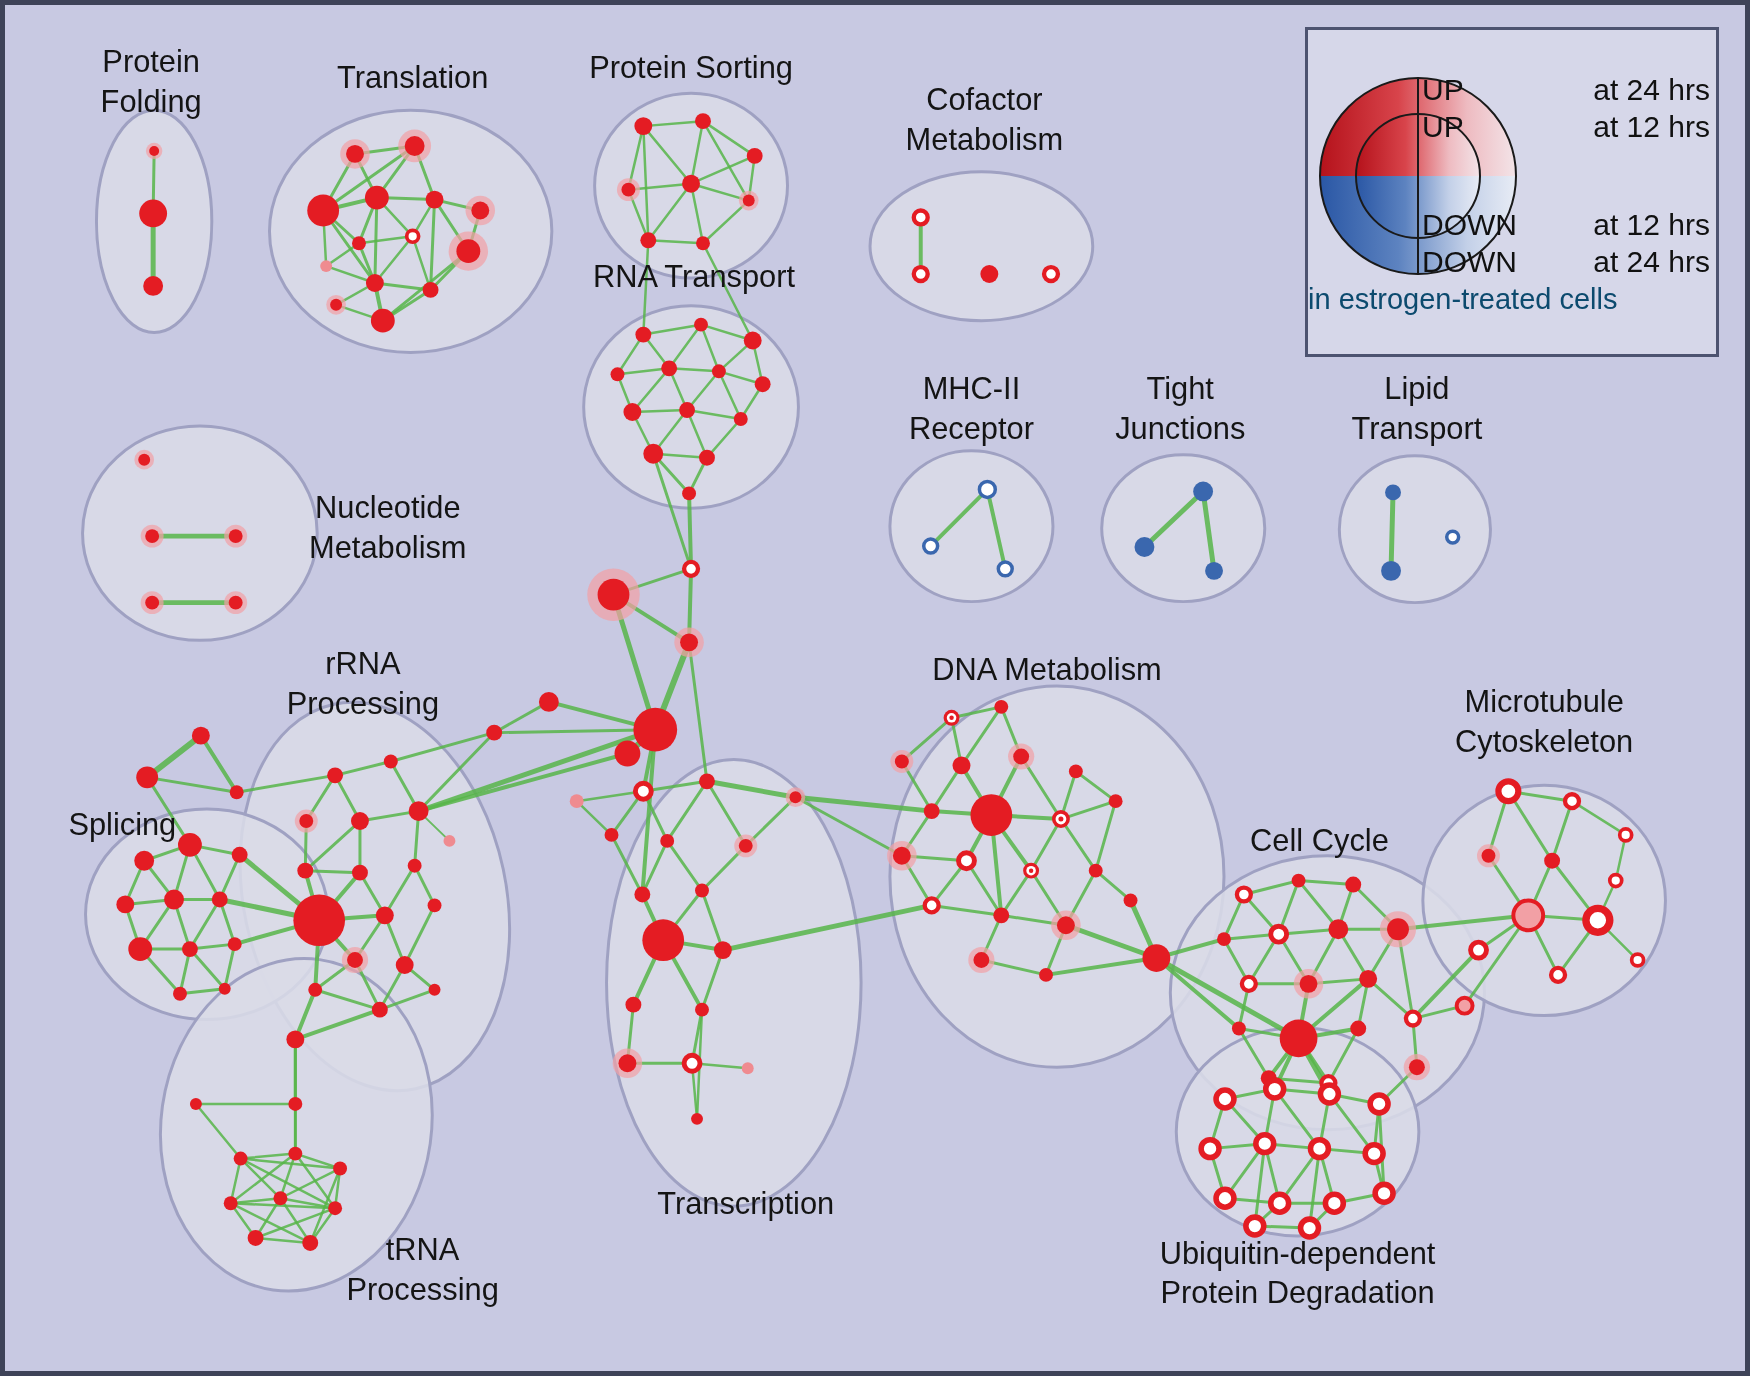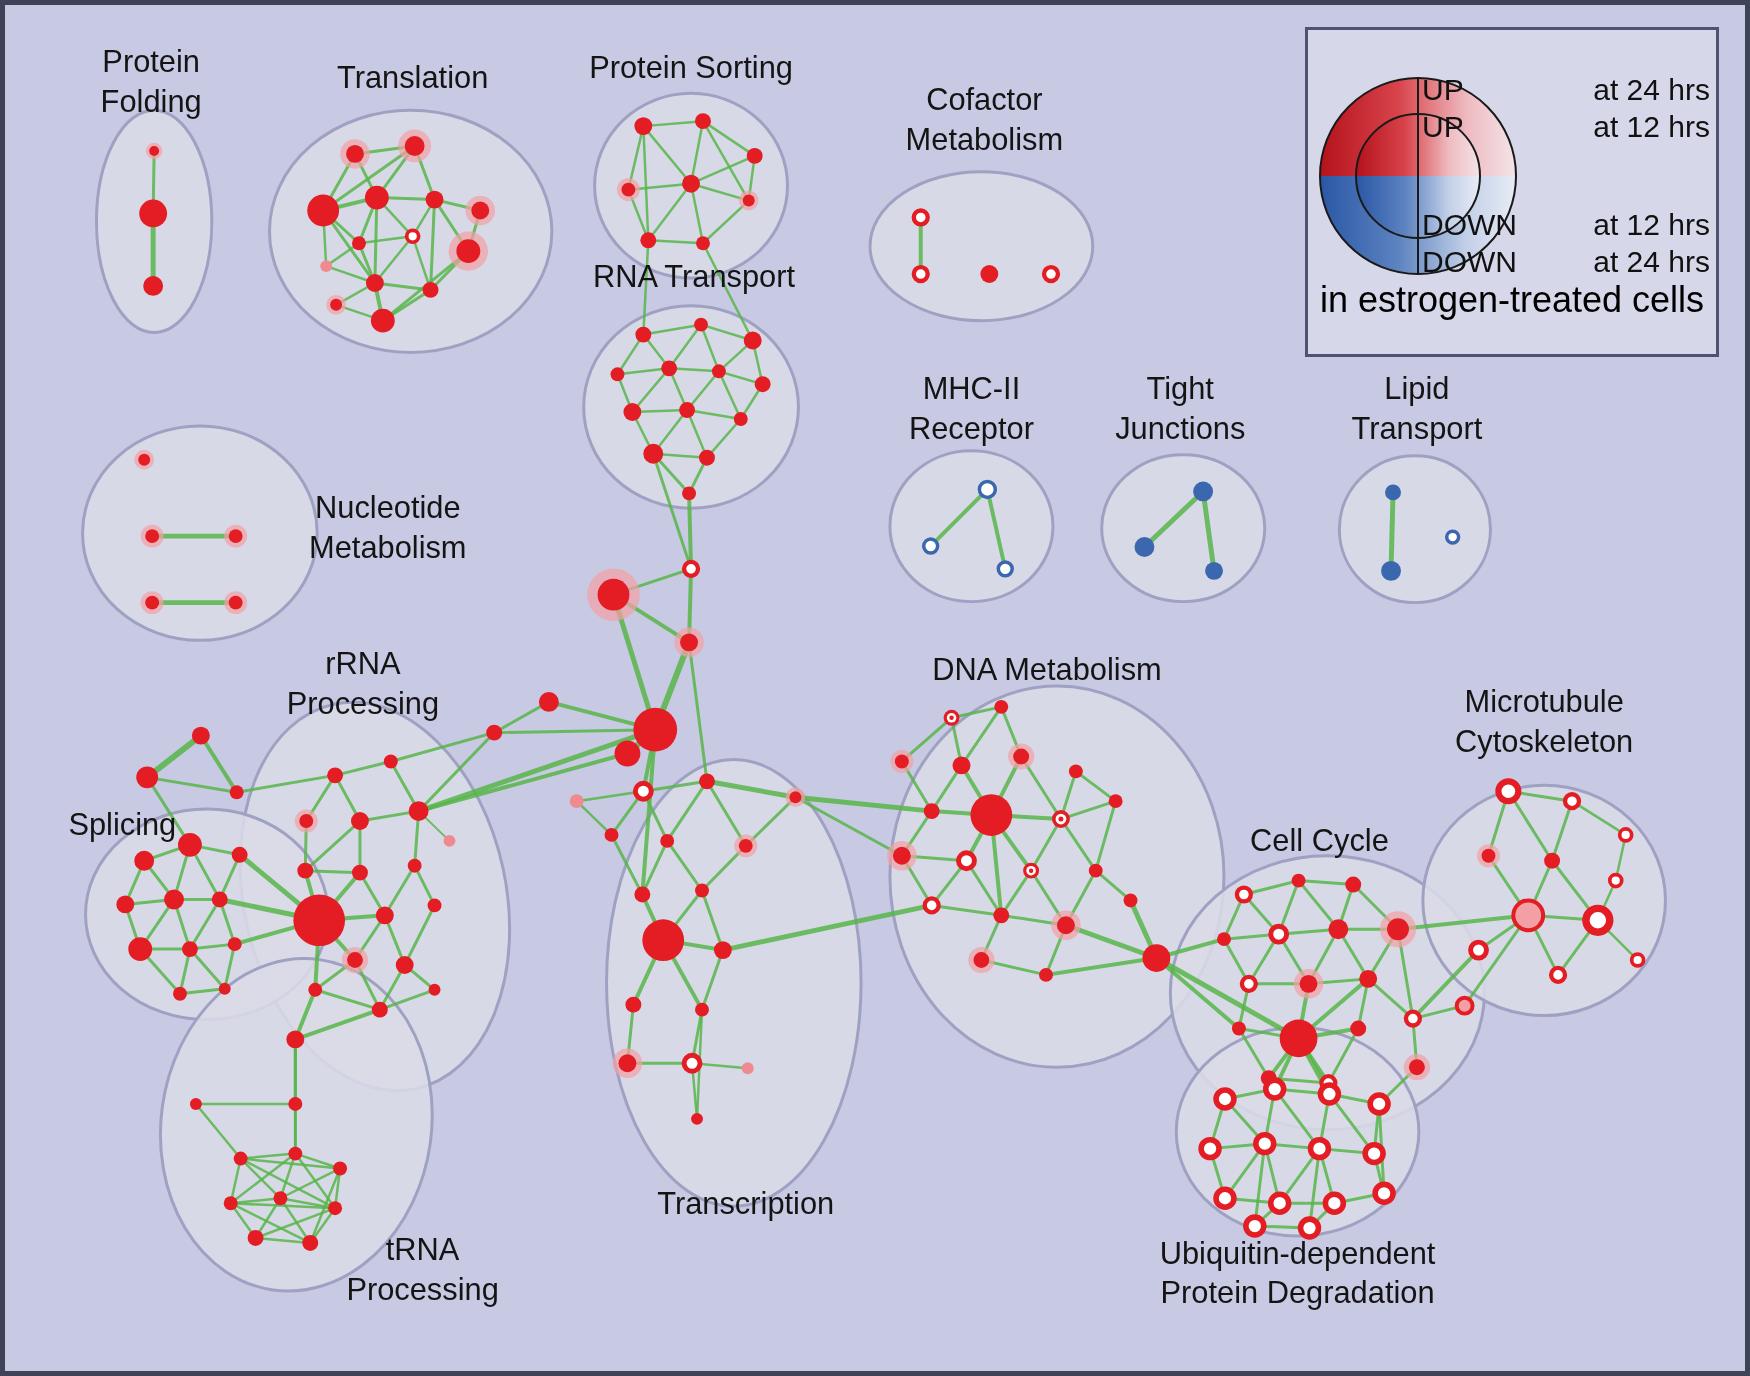--- a/index.html
+++ b/index.html
@@ -21,21 +21,21 @@
   }
   .dial{position:absolute;left:4px;top:40px;}
   .lrow{
     position:absolute;left:114px;width:288px;
     display:flex;justify-content:space-between;
     font-size:30px;color:#111;line-height:34px;white-space:nowrap;
   }
   .r1{top:43px;} .r2{top:80px;} .r3{top:178px;} .r4{top:215px;}
   .cap{
     position:absolute;left:0;top:252px;width:100%;
-    text-align:center;font-size:36px;color:#000000;line-height:35px;
+    font-size:29px;color:#0c4a6e;line-height:35px;
   }
 </style>
 </head>
 <body>
 
 <div class="frame" style="background: rgb(200, 201, 226); border-color: rgb(62, 67, 88);">
 
   <svg class="net" viewBox="0 0 1750 1376" preserveAspectRatio="none">
       <g>
         <ellipse cx="150" cy="218" rx="58" ry="112" fill="#dadbe7" fill-opacity="0.88" stroke="#9fa1c2" stroke-width="3"></ellipse>

